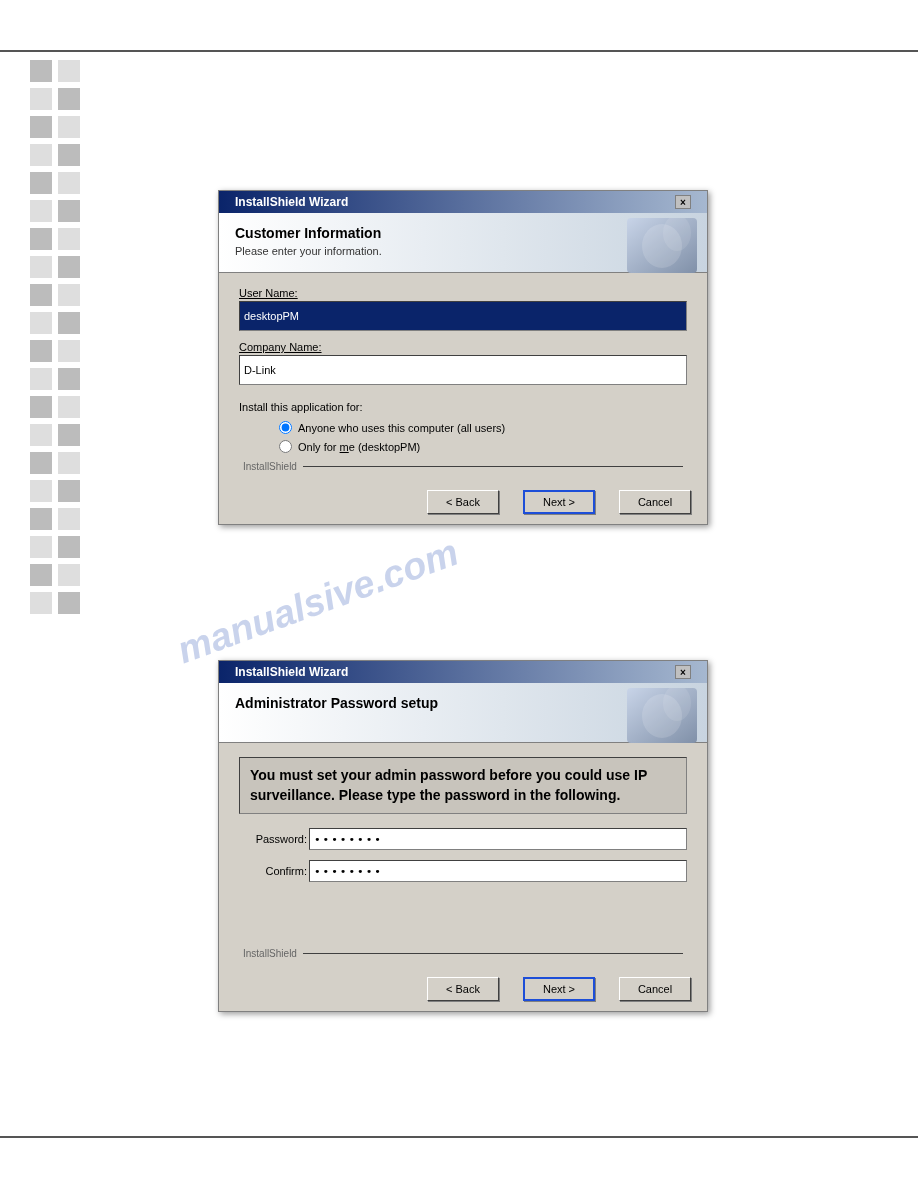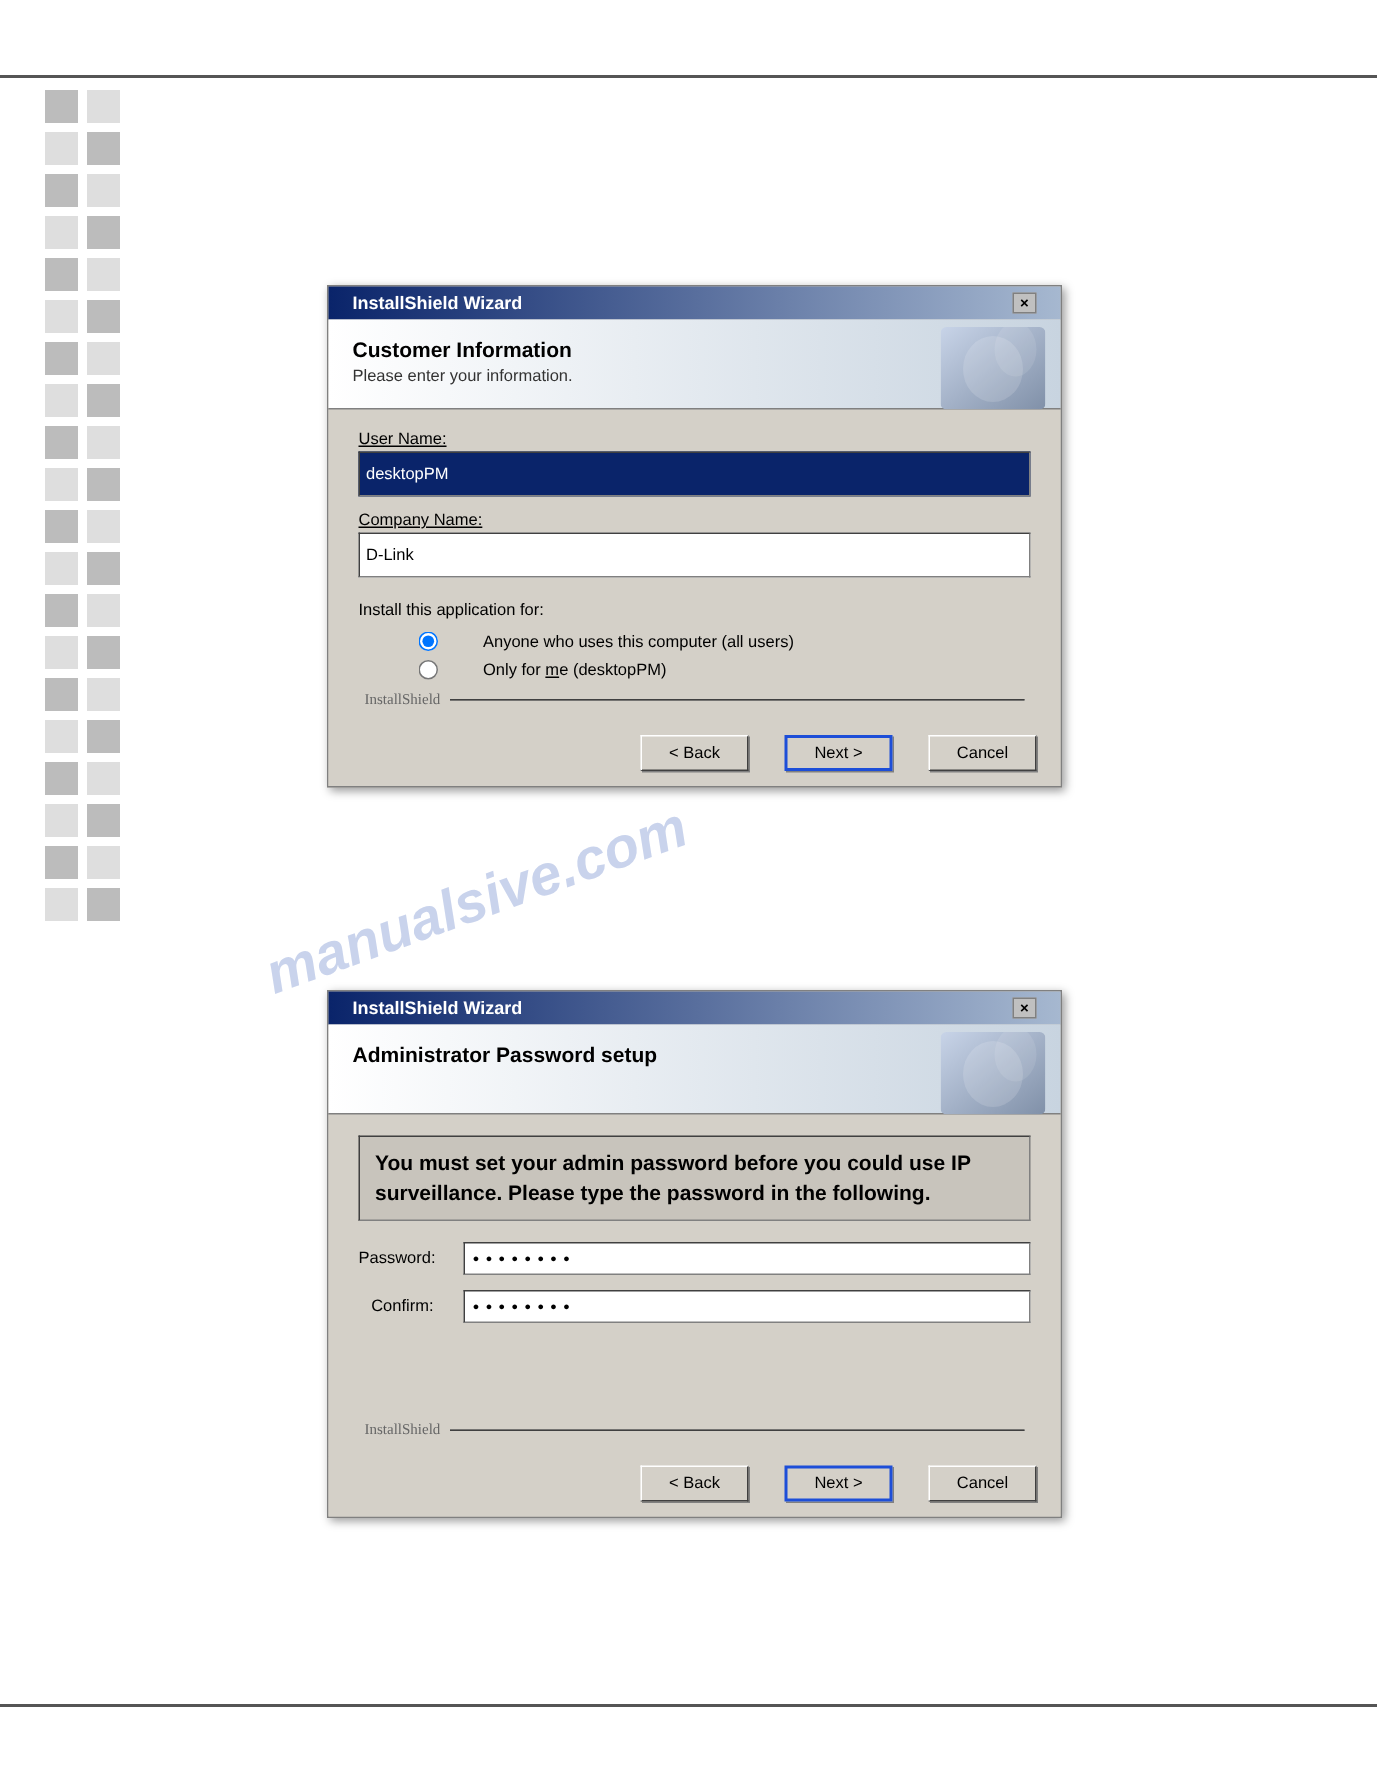--- a/index.html
+++ b/index.html
@@ -153,39 +153,37 @@
     .radio-label-title {
       font-size: 11px;
       color: #000;
       margin-bottom: 8px;
     }
     .radio-option {
       display: flex;
       align-items: center;
       margin-bottom: 6px;
       padding-left: 40px;
-      gap: 24px;
     }
     .radio-option input[type="radio"] {
       margin-right: 6px;
       cursor: pointer;
     }
     .radio-option label {
       font-size: 11px;
       color: #000;
     }
     .radio-option label u { text-decoration: underline; }
 
     
     .installshield-footer {
       display: flex;
       align-items: center;
       margin: 6px 0 4px 0;
       padding: 0 4px;
-      font-family: Liberation Serif, serif;
     }
     .installshield-label {
       font-size: 10px;
       color: #666;
       white-space: nowrap;
       margin-right: 6px;
     }
     .installshield-line {
       flex: 1;
       height: 1px;
@@ -236,21 +234,21 @@
     
     .pw-row {
       display: flex;
       align-items: center;
       margin-bottom: 10px;
     }
     .pw-row-label {
       font-size: 11px;
       width: 70px;
       text-align: right;
-      padding-right: 20px;
+      padding-right: 2px;
       flex-shrink: 0;
     }
     .pw-row-input {
       flex: 1;
       height: 22px;
       background: #ffffff;
       border: 1px solid #808080;
       border-top-color: #404040;
       border-left-color: #404040;
       padding: 2px 4px;

